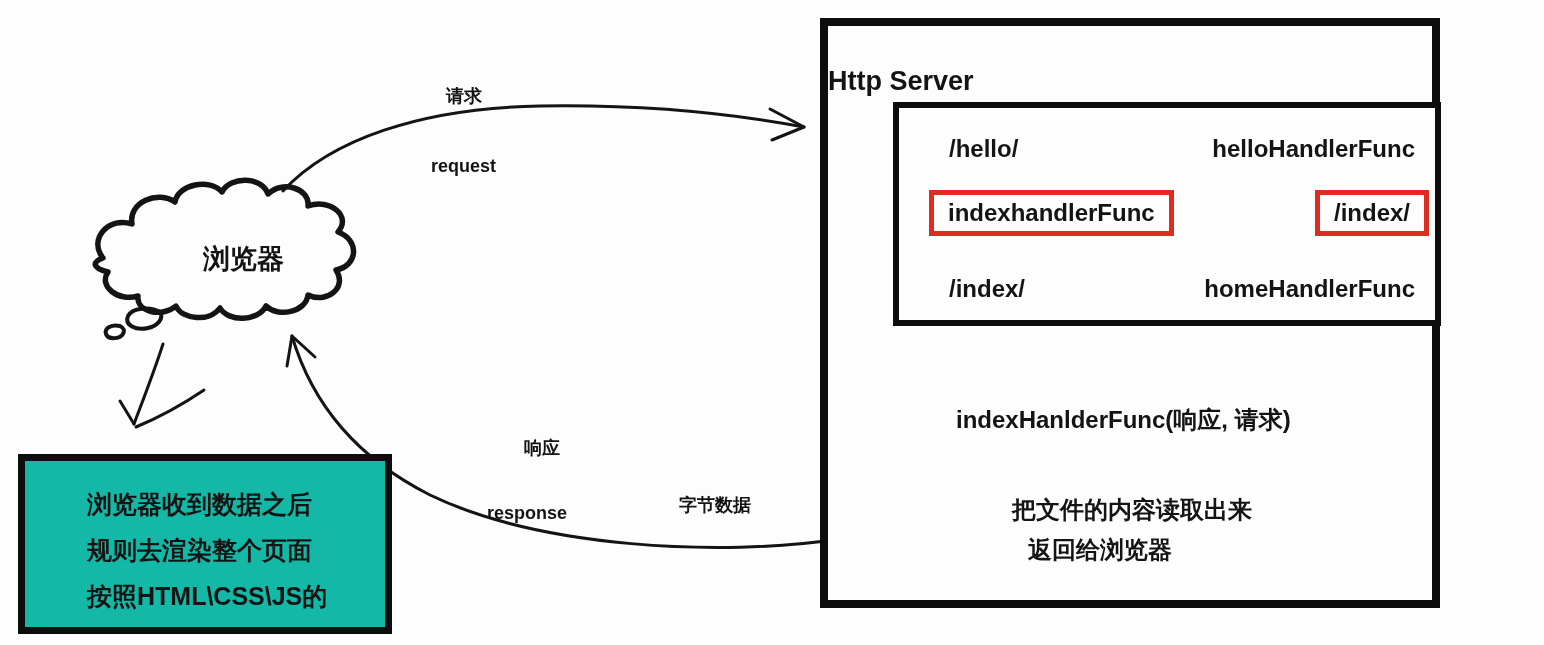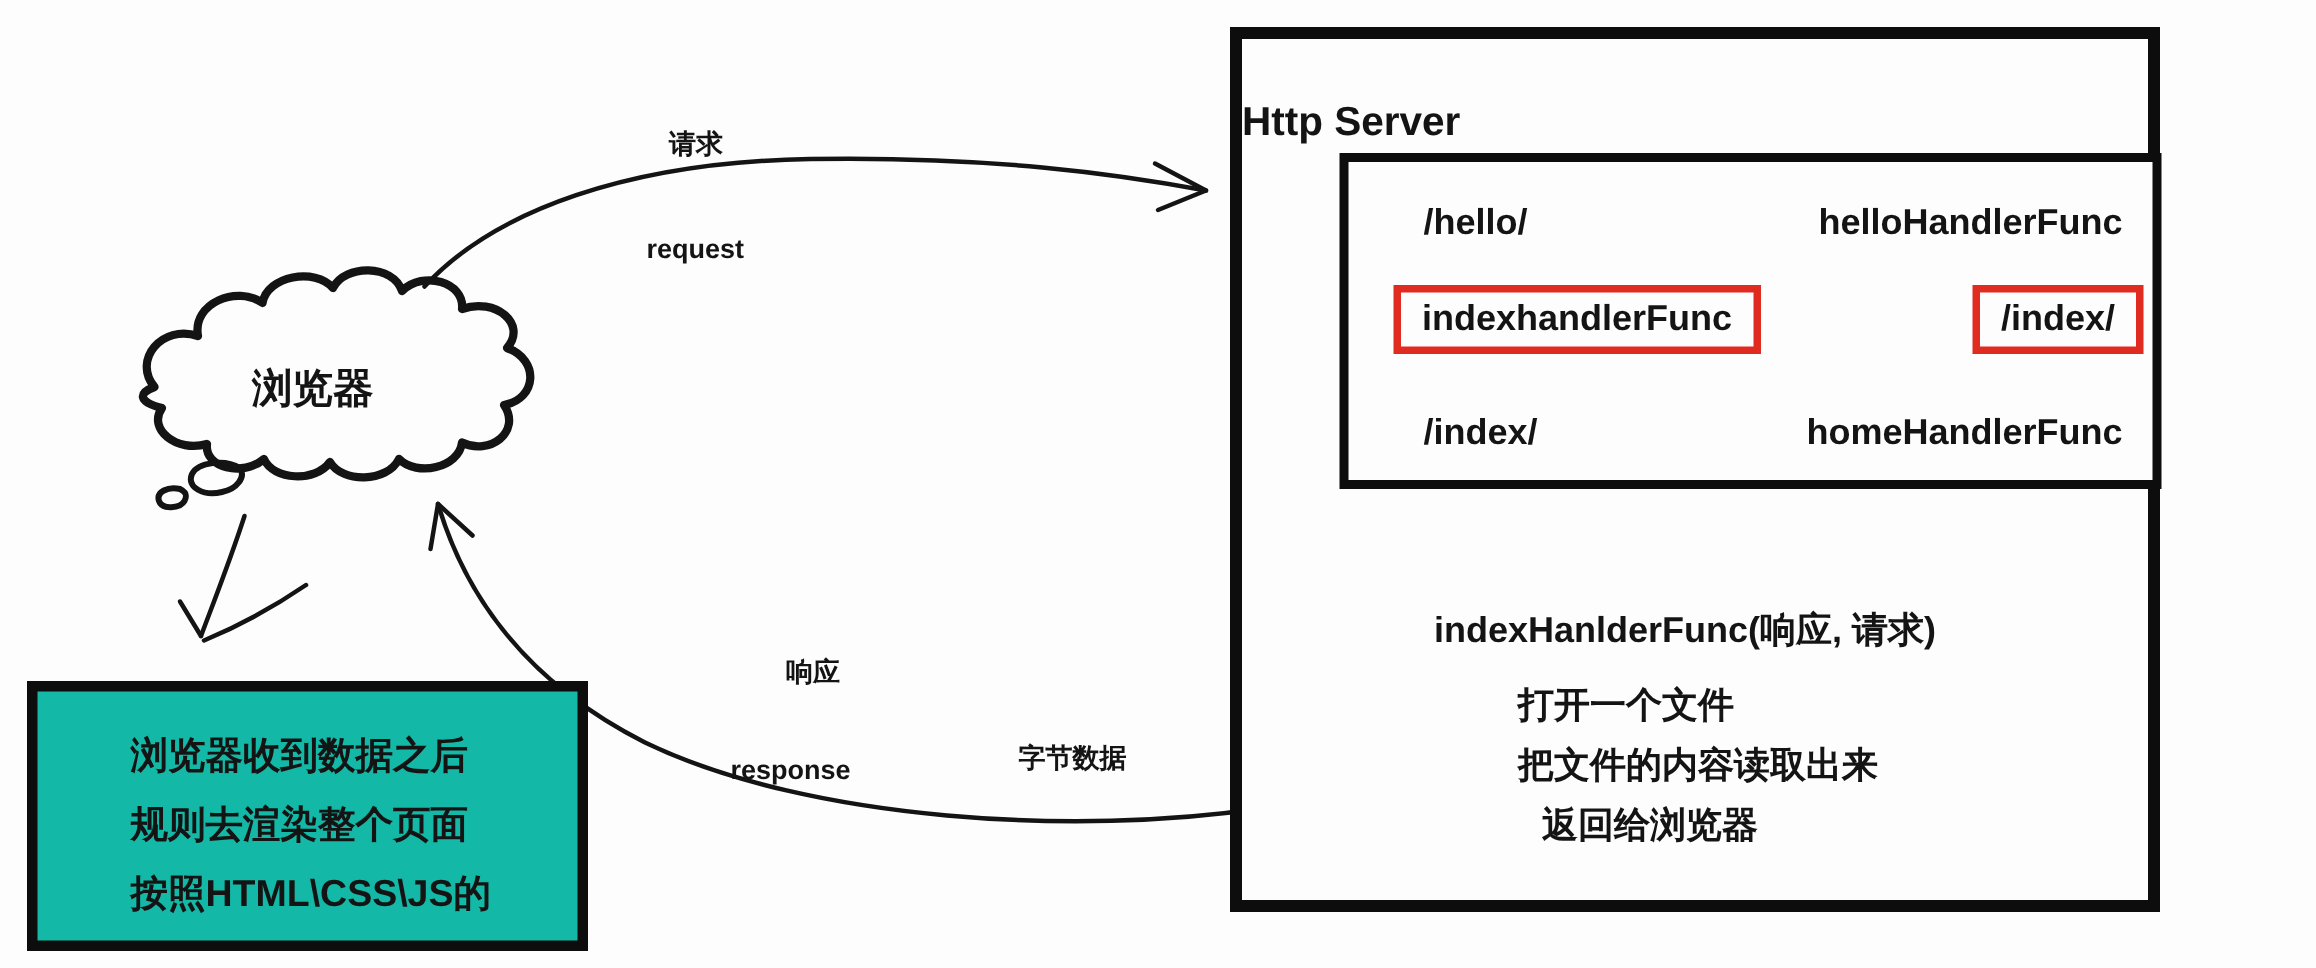--- a/index.html
+++ b/index.html
@@ -20,21 +20,21 @@
   }
   .ink { stroke: var(--ink, #141414); }
   .red-stroke { stroke: var(--red_arrow, #c9403a); }
 
   .lbl { position: absolute; font-size: 18px; white-space: nowrap; }
 
   .browser-label {
     position: absolute;
     left: 168px; top: 241px;
     width: 116px;
-    text-align: left;
+    text-align: right;
     font-size: 27px;
   }
 
   .note-box {
     position: absolute;
     left: 18px; top: 454px;
     width: 374px; height: 180px;
     border: 7px solid #0d0d0d;
     background: #14b8a6;
     box-sizing: border-box;
@@ -178,17 +178,16 @@
       <span class="red-box"><span>indexhandlerFunc</span></span>
       <span class="red-box"><span>/index/</span></span>
     </div>
     <div class="route-row r3">
       <span>/index/</span>
       <span>homeHandlerFunc</span>
     </div>
   </div>
 
   <div class="sig">indexHanlderFunc(响应, 请求)</div>
-  <div class="step s1">打开一个文件</div>
   <div class="step s2">把文件的内容读取出来</div>
   <div class="step s3">返回给浏览器</div>
 
 </div>
 
 </body></html>

